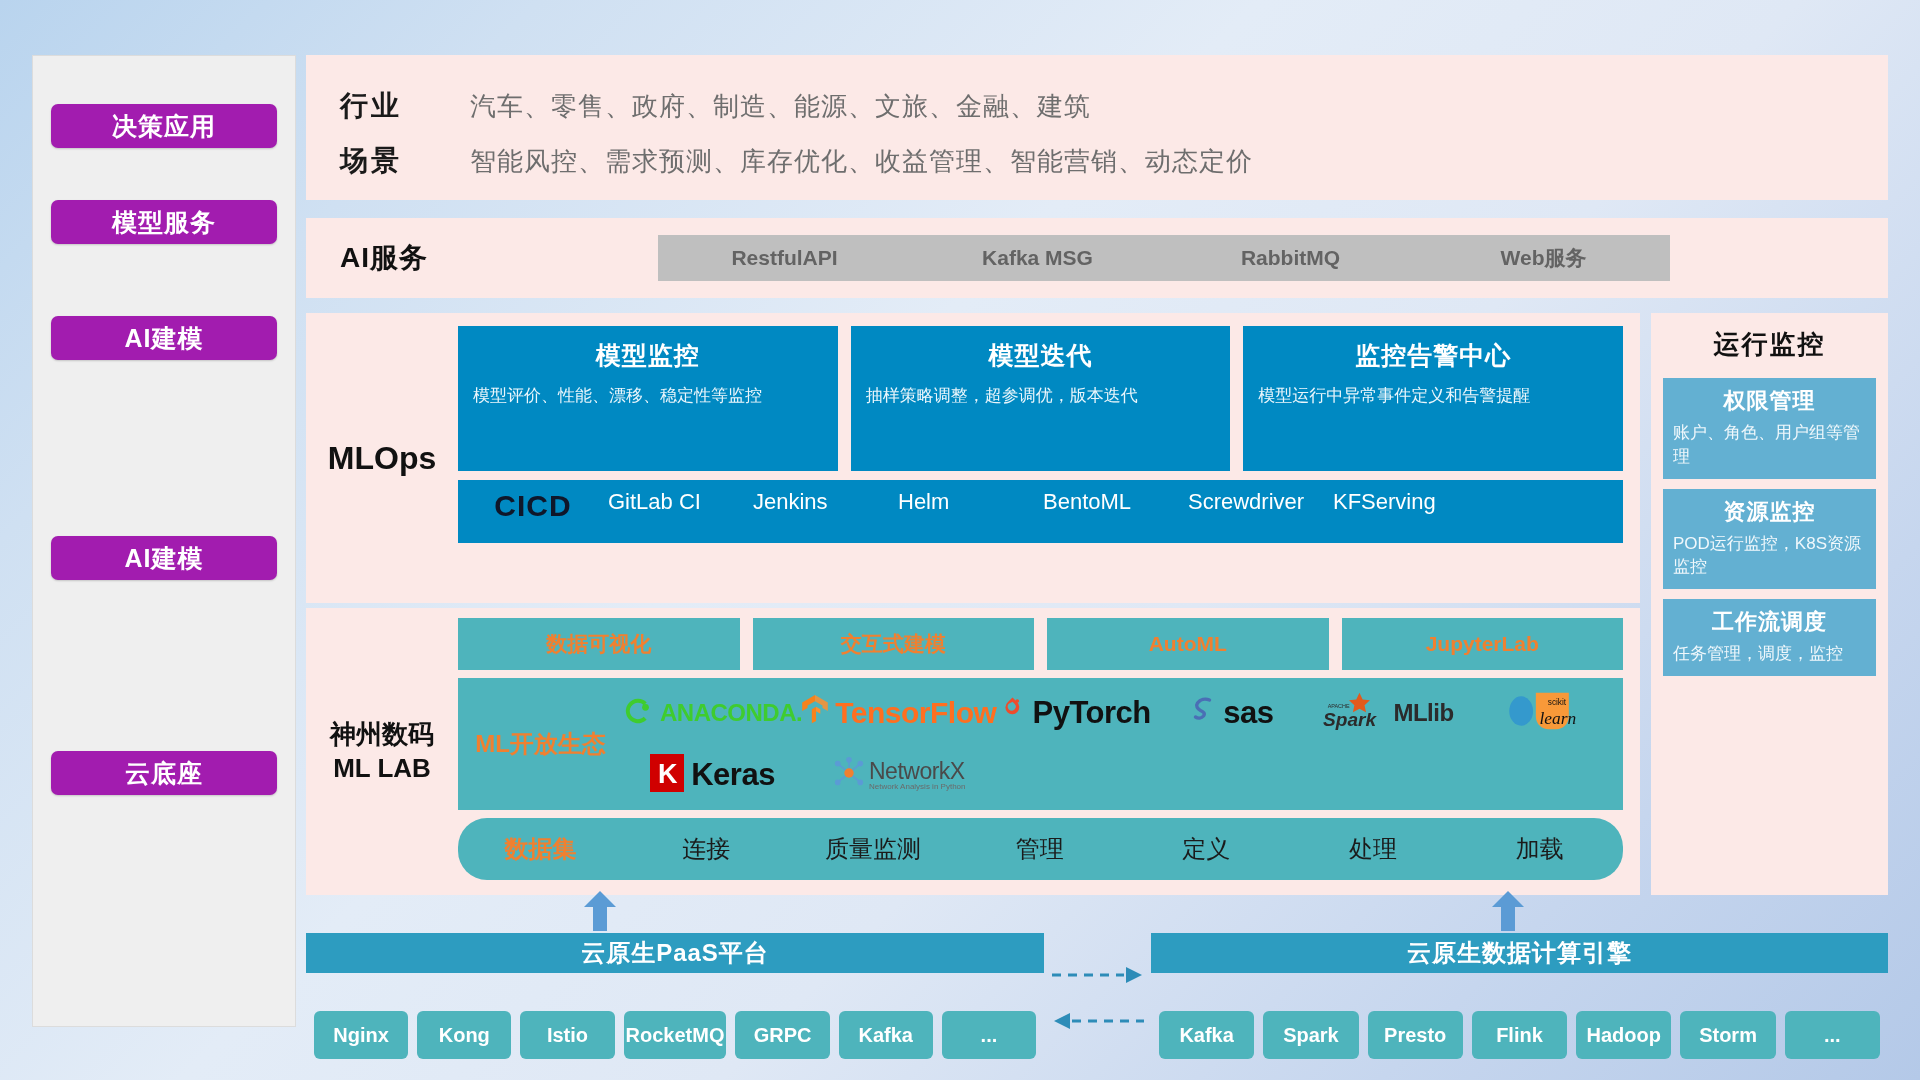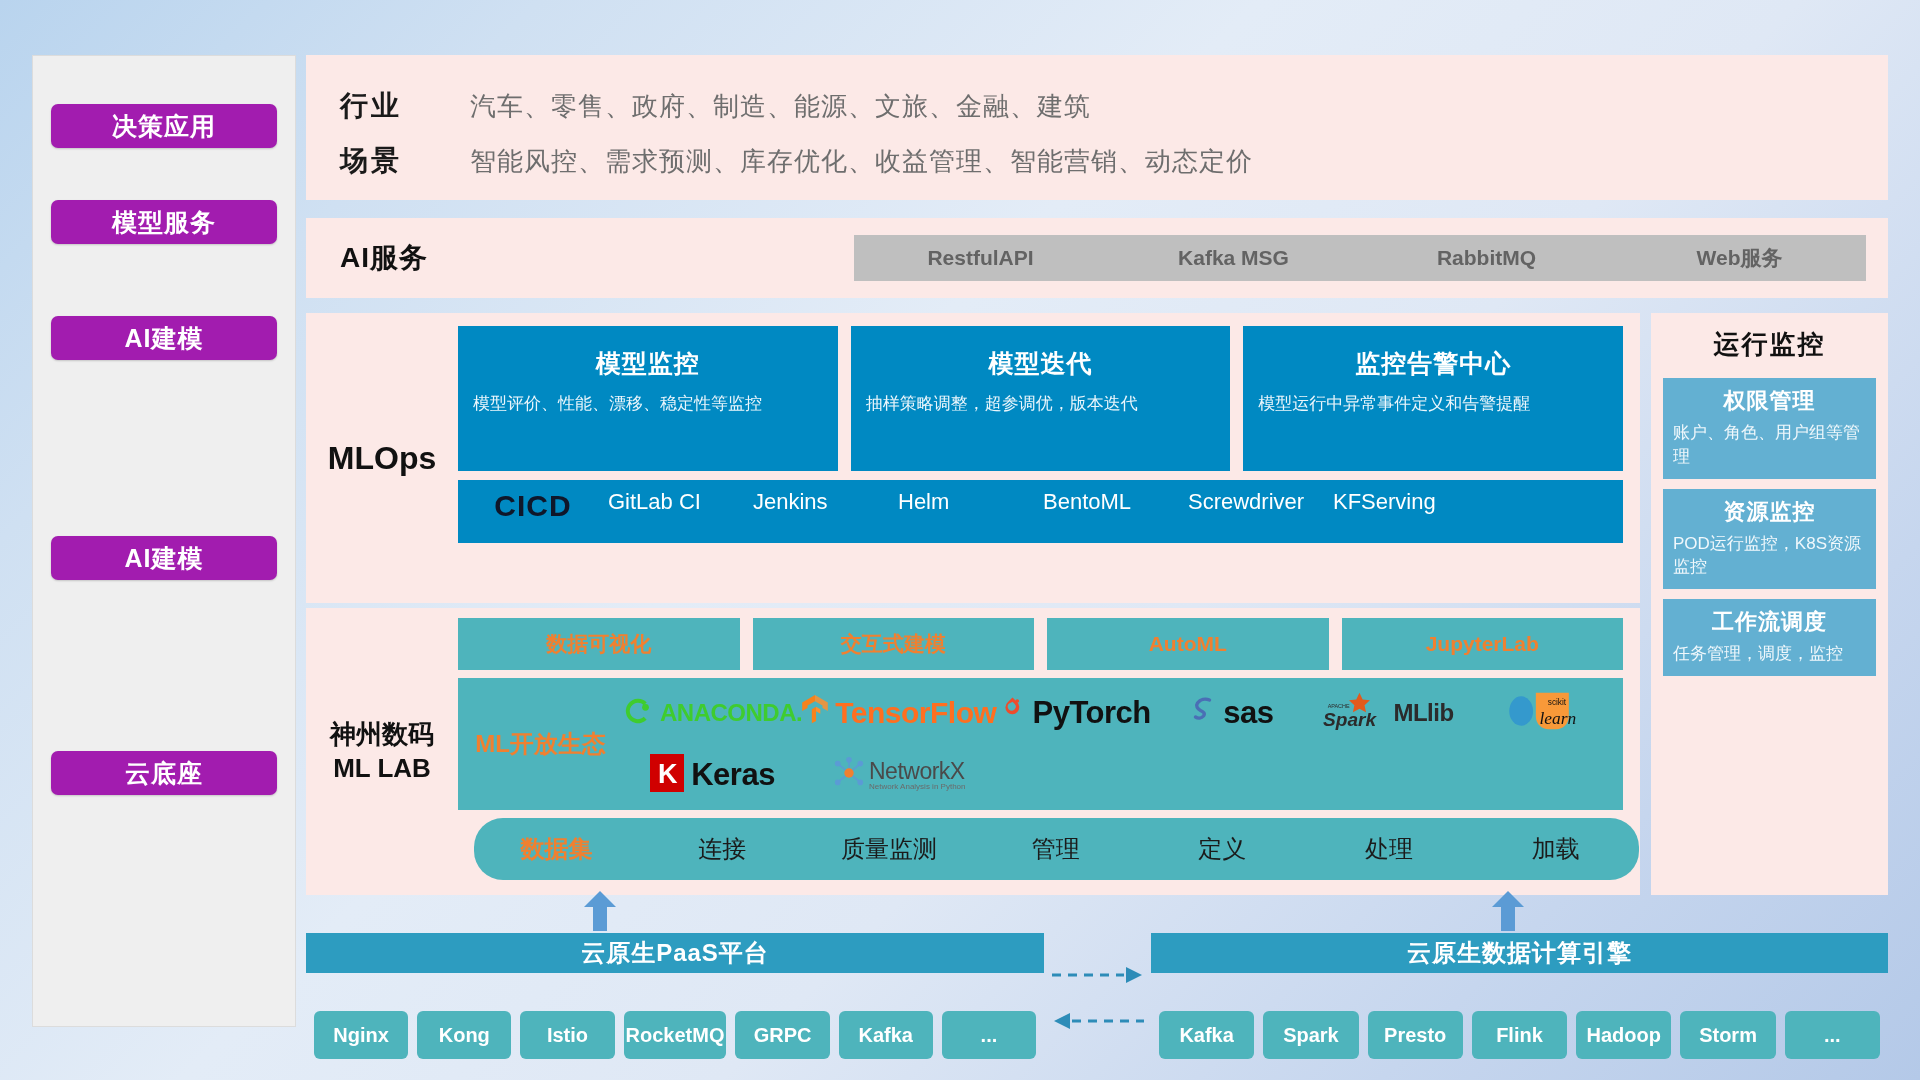--- a/index.html
+++ b/index.html
@@ -31,52 +31,52 @@
 
   
   #band-app{top:0;width:1582px;height:145px;}
   .app-row{position:absolute;display:flex;align-items:center;}
   .app-key{width:130px;font-size:28px;font-weight:bold;color:#1a1a1a;letter-spacing:3px;}
   .app-val{font-size:26px;color:#6e6e6e;letter-spacing:1px;white-space:nowrap;}
 
   
   #band-svc{top:163px;width:1582px;height:80px;display:flex;align-items:center;}
   #svc-label{width:156px;text-align:center;font-size:28px;font-weight:bold;color:#111;letter-spacing:1px;}
-  #svc-items{flex:1;display:flex;gap:0;justify-content:flex-end;padding-right:22px;}
+  #svc-items{flex:1;display:flex;gap:0;justify-content:center;padding-right:22px;}
   .svc-chip{
     width:253px;height:46px;background:#bfbfbf;color:#636363;
     font-size:21px;font-weight:bold;display:flex;align-items:center;justify-content:center;
   }
 
   
   #band-ml{top:258px;width:1334px;height:290px;}
   #ml-label{position:absolute;left:0;top:0;width:152px;height:290px;display:flex;align-items:center;justify-content:center;
              font-size:32px;font-weight:bold;color:#111;}
   #mlops-cards{position:absolute;left:152px;top:13px;width:1165px;height:145px;display:flex;gap:13px;}
   .mlops-card{flex:1;background:#0089c2;color:#fff;padding:13px 15px 0 15px;box-sizing:border-box;}
-  .mlops-card h4{margin:8px 0 12px 0;font-size:25px;text-align:center;font-weight:bold;letter-spacing:1px;font-family:Liberation Mono, monospace;}
+  .mlops-card h4{margin:0 0 12px 0;font-size:25px;text-align:center;font-weight:bold;letter-spacing:1px;font-family:Liberation Mono, monospace;}
   .mlops-card p{margin:0;font-size:17px;line-height:1.45;color:#eaf6fc;}
   #cicd-bar{position:absolute;left:152px;top:167px;width:1165px;height:63px;background:#0089c2;
             display:flex;align-items:flex-start;padding-top:9px;box-sizing:border-box;overflow:hidden;}
   #cicd-title{width:150px;text-align:center;font-size:30px;font-weight:bold;color:#0f172a;letter-spacing:1px;}
   .cicd-item{width:145px;font-size:22px;color:#fff;text-align:left;line-height:1.15;}
 
   
   #band-aim{top:553px;width:1334px;height:287px;}
   #aim-label{position:absolute;left:0;top:0;width:152px;height:287px;display:flex;flex-direction:column;
              align-items:center;justify-content:center;font-size:26px;font-weight:bold;color:#111;line-height:1.3;}
   #tool-row{position:absolute;left:152px;top:10px;width:1165px;height:52px;display:flex;gap:13px;border-radius:8px;}
   .tool-chip{flex:1;background:#4eb4bc;color:#f08030;font-size:21px;font-weight:bold;
              display:flex;align-items:center;justify-content:center;}
   #eco-box{position:absolute;left:152px;top:70px;width:1165px;height:132px;background:#4eb4bc;display:flex;align-items:center;}
   #eco-label{width:165px;text-align:center;font-size:24px;font-weight:bold;color:#f08030;}
   #eco-grid{flex:1;display:grid;grid-template-columns:repeat(6,1fr);grid-template-rows:1fr 1fr;align-items:center;}
   .logo-cell{display:flex;align-items:center;justify-content:center;gap:7px;height:62px;}
   .logo-txt{font-size:28px;font-weight:bold;letter-spacing:-.5px;}
-  #ds-row{position:absolute;left:168px;top:210px;width:1165px;height:62px;background:#4eb4bc;display:flex;align-items:center;border-radius:29px;}
+  #ds-row{position:absolute;left:152px;top:210px;width:1165px;height:62px;background:#4eb4bc;display:flex;align-items:center;border-radius:29px;}
   #ds-label{width:165px;text-align:center;font-size:24px;font-weight:bold;color:#f08030;}
   .ds-item{flex:1;text-align:center;font-size:24px;color:#1b1b1b;font-weight:500;}
 
   
   #band-mon{position:absolute;left:1345px;top:258px;width:237px;height:582px;background:#fce9e7;}
   #mon-title{text-align:center;font-size:26px;font-weight:bold;color:#111;padding:14px 0 6px 0;letter-spacing:2px;}
   .mon-card{margin:10px 12px 0 12px;background:#63b0d2;padding:8px 10px 10px 10px;box-sizing:border-box;}
   .mon-card h5{margin:0 0 5px 0;font-size:22px;text-align:center;color:#fff;font-weight:bold;letter-spacing:1px;}
   .mon-card p{margin:0;font-size:17px;line-height:1.4;color:#f0f8fc;}
 

